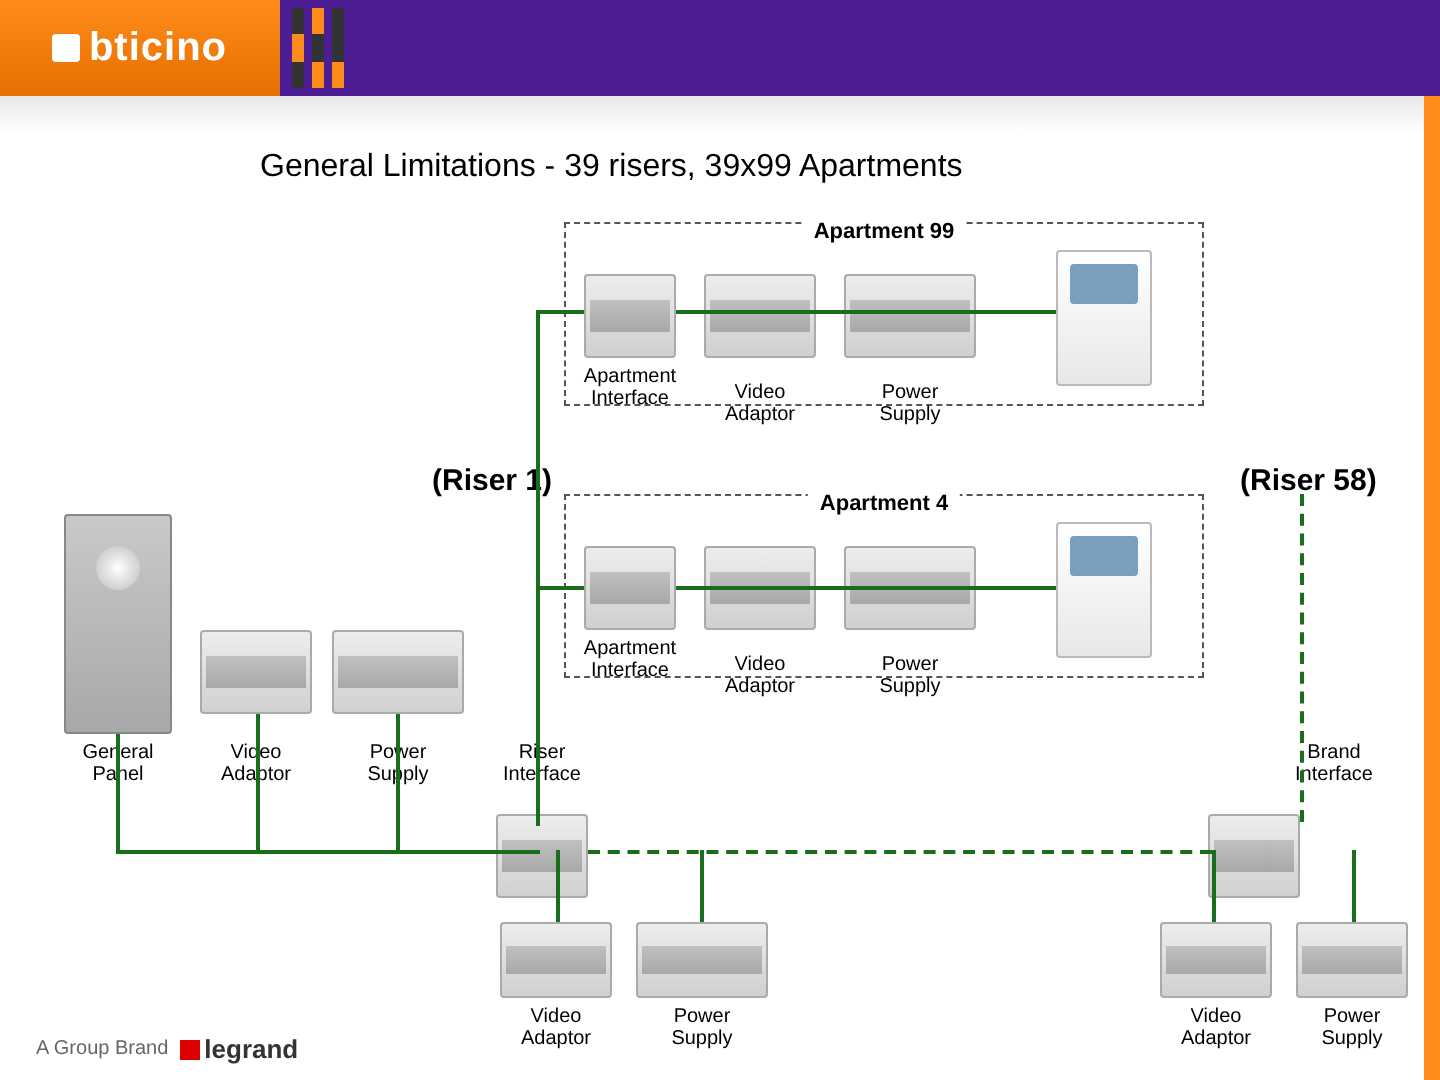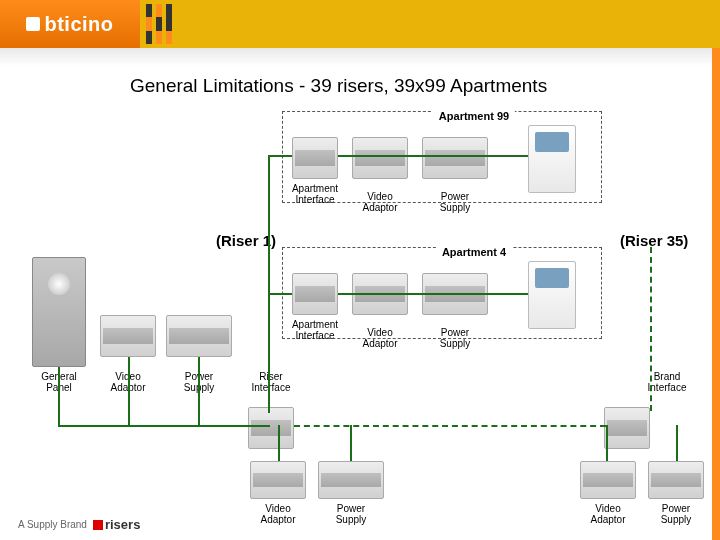--- a/index.html
+++ b/index.html
@@ -1,34 +1,34 @@
 <!DOCTYPE html>
 <html><head>
 <meta charset="utf-8">
 <style>
   * { box-sizing: border-box; margin: 0; padding: 0; }
   body { font-family: Arial, sans-serif; width: 720px; height: 540px; background: #fff; position: relative; overflow: hidden; }
 
-  .header { height: 48px; background: #eab308; display: flex; align-items: center; }
+  .header { height: 48px; background: #4c1d95; display: flex; align-items: center; }
   .logo { height: 48px; width: 140px; background: linear-gradient(#ff8c1a,#e56f00); display: flex; align-items: center; justify-content: center; color: #fff; font-weight: bold; font-size: 20px; letter-spacing: 0.5px; }
   .logo .dot { width: 14px; height: 14px; background:#fff; border-radius:2px; margin-right:4px; display:inline-block; }
   .header-stripe { margin-left: 6px; height: 40px; flex: 1; display: flex; gap: 4px; }
   .stripe-col { width: 6px; display: flex; flex-direction: column; }
   .stripe-cell { flex: 1; background: #333; }
   .stripe-cell.o { background: #ff8c1a; }
 
   .orange-side { position: absolute; right: 0; top: 48px; bottom: 0; width: 8px; background: #ff8c1a; z-index: 5;}
   .gray-top { position: absolute; left:0; right:8px; top:48px; height:18px; background: linear-gradient(#e8e8e8,#fff); }
 
-  .title { position: absolute; top: 75px; left: 130px; font-size: 19px; color: #000; }
+  .title { position: absolute; top: 75px; left: 130px; font-size: 16px; color: #000; }
 
   .canvas { position: absolute; top: 105px; left: 0; right: 8px; bottom: 30px; }
 
   .apt-box { position: absolute; border: 1px dashed #555; }
-  .apt-title { position: absolute; top: -2px; left: 50%; transform: translateX(-50%); background: #fff; padding: 0 6px; font-size: 11px; font-weight: bold; white-space: nowrap; margin-left: 32px; }
+  .apt-title { position: absolute; top: -2px; left: 50%; transform: translateX(-50%); background: #fff; padding: 0 6px; font-size: 11px; font-weight: bold; white-space: nowrap; }
 
   .device { position: absolute; background: linear-gradient(#f0f0f0,#d8d8d8); border: 1px solid #aaa; border-radius: 2px; }
   .device.railmod { background: linear-gradient(#ededed,#d0d0d0); }
   .device.railmod::before { content:""; position:absolute; left:2px; right:2px; top:30%; height:40%; background: linear-gradient(#c0c0c0,#a8a8a8); }
   .device.panel { background: linear-gradient(#c9c9c9,#a8a8a8); border-color:#888; }
   .device.panel::before { content:""; position:absolute; left:50%; top:15px; width:22px; height:22px; margin-left:-11px; background: radial-gradient(circle,#fff,#bbb); border-radius:50%; }
   .device.intercom { background: linear-gradient(#fff,#e8e8e8); border-color:#bbb; }
   .device.intercom::before { content:""; position:absolute; left:6px; top:6px; right:6px; height:20px; background:#7aa0bf; border-radius:2px; }
 
   .lbl { position: absolute; font-size: 10px; color: #000; text-align: center; line-height: 1.1; white-space: nowrap; }
@@ -99,21 +99,21 @@
   <div class="device railmod" style="left:422px; top:168px; width:66px; height:42px;"></div>
   <div class="device intercom" style="left:528px; top:156px; width:48px; height:68px;"></div>
   <div class="lbl" style="left:286px; top:214px; width:58px; white-space:pre-line;">Apartment
 Interface</div>
   <div class="lbl" style="left:352px; top:222px; width:56px; white-space:pre-line;">Video
 Adaptor</div>
   <div class="lbl" style="left:422px; top:222px; width:66px; white-space:pre-line;">Power
 Supply</div>
 
   <div class="lbl bold" style="left:216px; top:128px;">(Riser 1)</div>
-  <div class="lbl bold" style="left:620px; top:128px;">(Riser 35)</div>
+  <div class="lbl bold" style="left:620px; top:128px;">(Riser 58)</div>
 
   <div class="device panel" style="left:32px; top:152px; width:54px; height:110px;"></div>
   <div class="device railmod" style="left:100px; top:210px; width:56px; height:42px;"></div>
   <div class="device railmod" style="left:166px; top:210px; width:66px; height:42px;"></div>
   <div class="lbl" style="left:24px; top:266px; width:70px; white-space:pre-line;">General
 Panel</div>
   <div class="lbl" style="left:100px; top:266px; width:56px; white-space:pre-line;">Video
 Adaptor</div>
   <div class="lbl" style="left:166px; top:266px; width:66px; white-space:pre-line;">Power
 Supply</div>
@@ -160,18 +160,18 @@
 
   <div class="wire v" style="left:278px; top:320px; height:36px;"></div>
   <div class="wire v" style="left:350px; top:320px; height:36px;"></div>
 
   <div class="wire v" style="left:606px; top:320px; height:36px;"></div>
   <div class="wire v" style="left:676px; top:320px; height:36px;"></div>
 
 </div>
 
 <div class="footer">
-  <span>A Supply Brand</span>
+  <span>A Group Brand</span>
   <span class="legrand">
       <span class="sq"></span>
-      <span>risers</span>
+      <span>legrand</span>
     </span>
 </div>
 
 </body></html>

